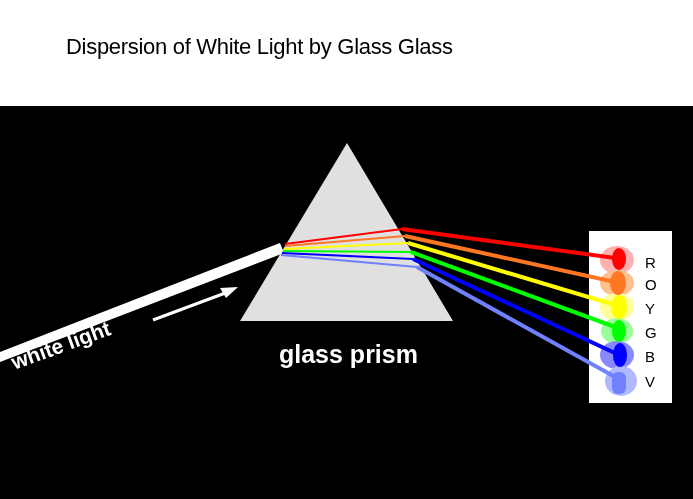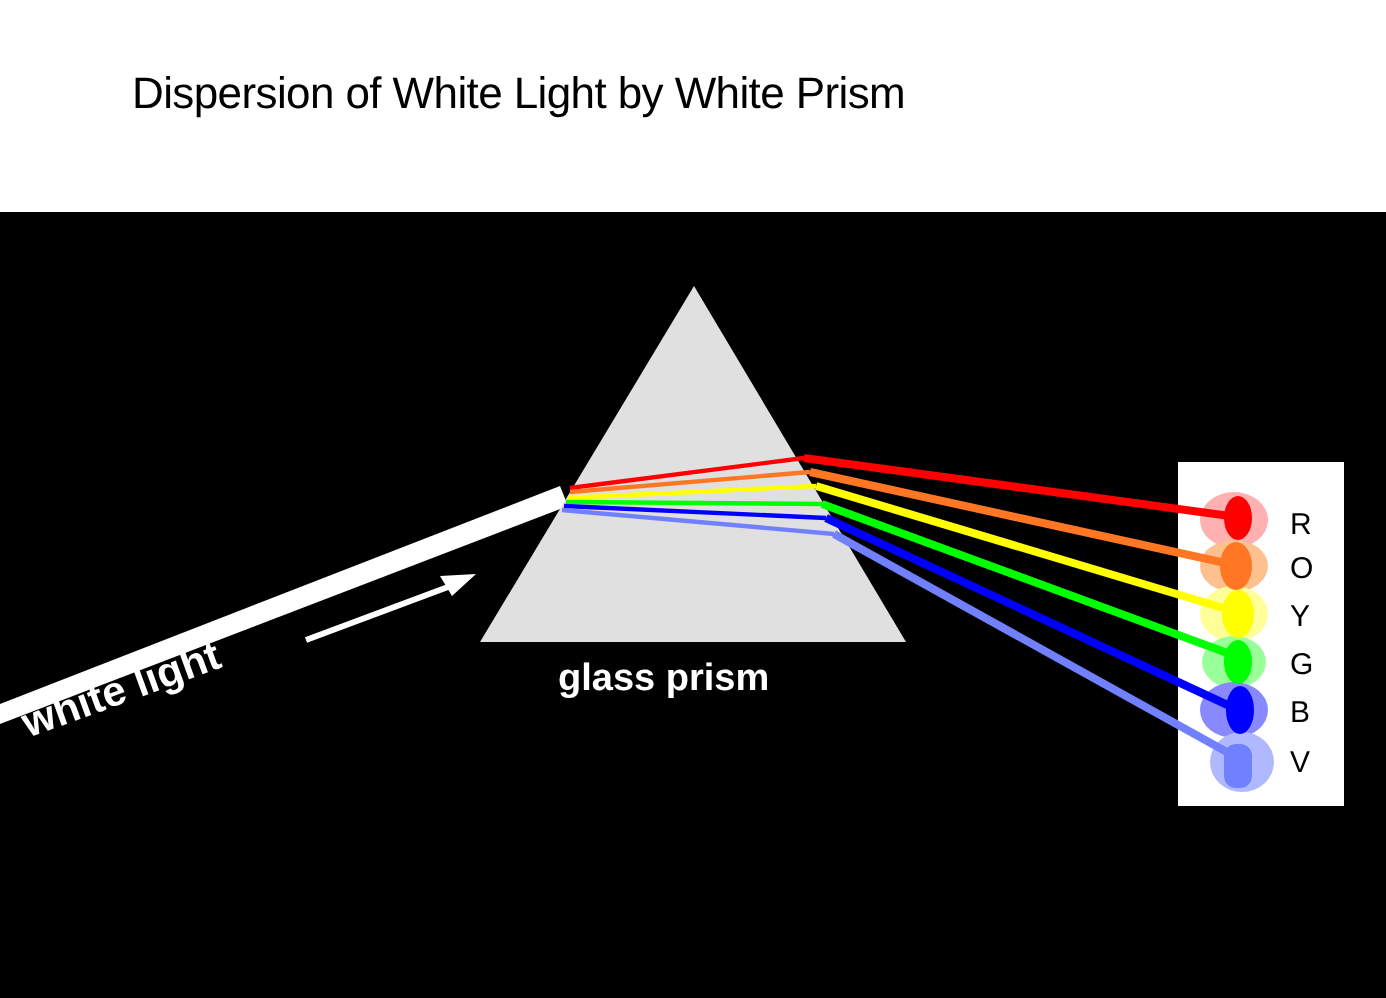--- a/index.html
+++ b/index.html
@@ -2,30 +2,30 @@
 <html><head>
   <meta charset="utf-8">
   <style>
     html, body { margin:0; padding:0; }
     body { width:693px; height:499px; position:relative; overflow:hidden; background:#ffffff; font-family:"Liberation Sans", sans-serif; }
     .title-band { position:absolute; left:0; top:0; width:693px; height:106px; background:#ffffff; }
     .title { position:absolute; left:66px; top:34px; font-size:22px; color:#000; font-family:"Liberation Sans", sans-serif; letter-spacing:-0.3px; }
     .stage { position:absolute; left:0; top:106px; width:693px; height:393px; background:#000000; }
     svg.diagram { position:absolute; left:0; top:0; width:693px; height:499px; }
     .lbl { position:absolute; color:#fff; font-weight:bold; font-family:"Liberation Sans", sans-serif; }
-    .prism-label { left:279px; top:329px; font-size:19px; }
+    .prism-label { left:279px; top:340px; font-size:25px; }
     .white-label { left:8px; top:352px; font-size:21px; transform-origin:0 0; transform:rotate(-20deg); white-space:nowrap; }
     .legend-box { position:absolute; left:589px; top:231px; width:83px; height:172px; background:#ffffff; }
     .legend-letter { position:absolute; left:645px; font-size:15px; color:#000; font-family:"Liberation Sans", sans-serif; }
   </style>
 </head>
 <body>
 
 <div class="title-band">
-  <div class="title">Dispersion of White Light by White Prism</div>
+  <div class="title">Dispersion of White Light by Glass Glass</div>
 </div>
 <div class="stage"></div>
 
 <div class="legend-box"></div>
 
 <svg class="diagram" viewBox="0 0 693 499">
 
   <polygon points="0,352 0,362 284,253 280,243" fill="#ffffff"></polygon>
 
   <polygon points="347,143 240,321 453,321" fill="#e0e0e0"></polygon>

